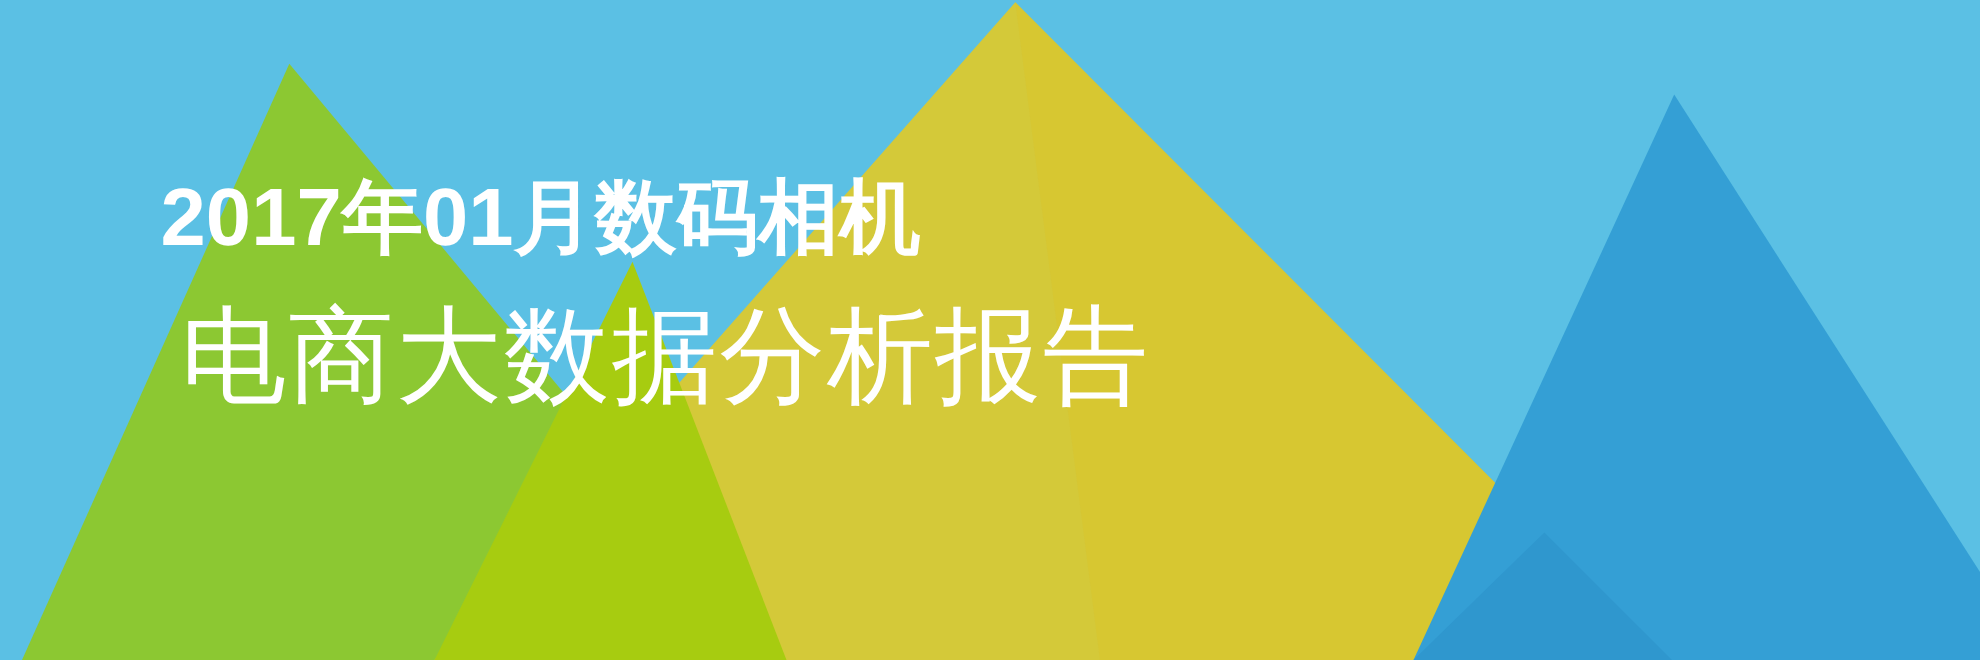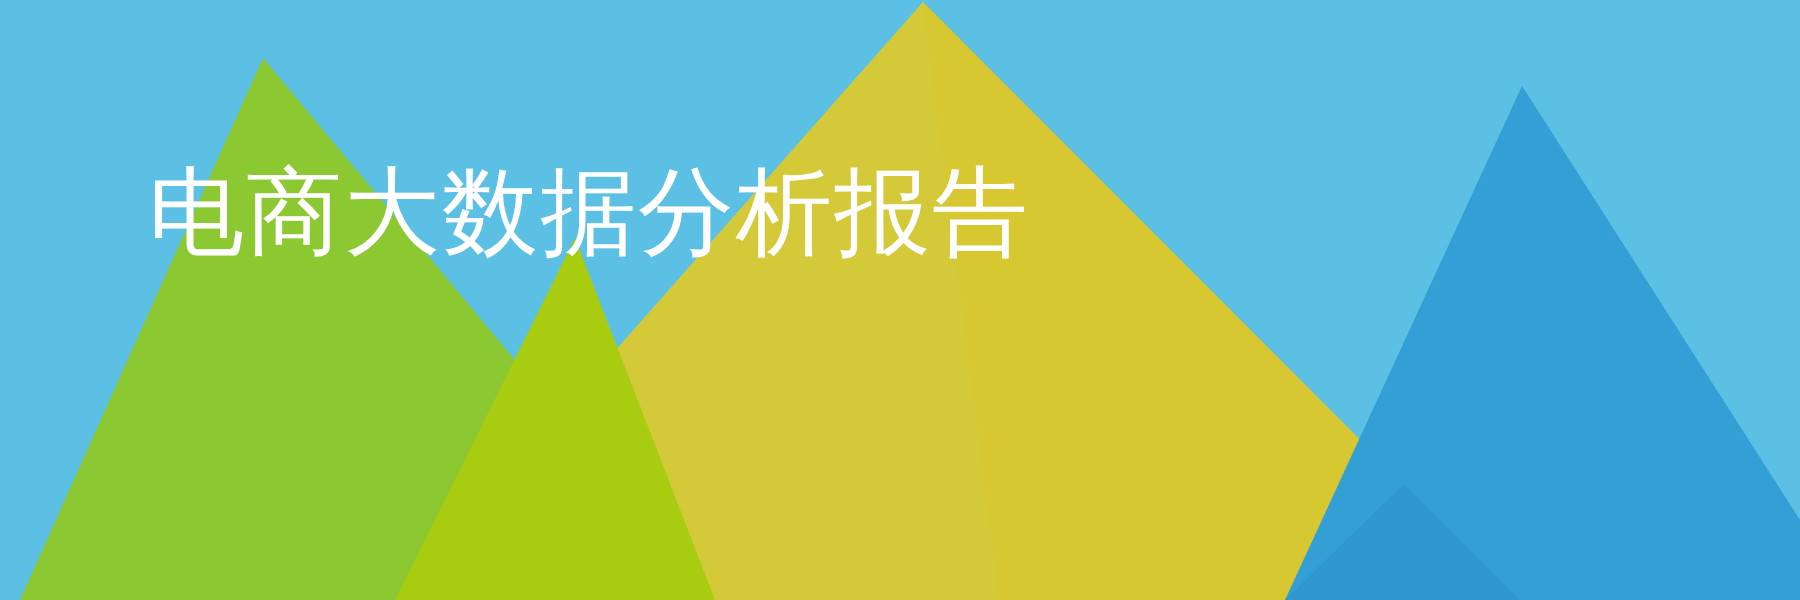--- a/index.html
+++ b/index.html
@@ -40,21 +40,21 @@
     margin: 0;
     padding: 0 0 0 6px;
   }
   .title-line-2 {
     color: #ffffff;
     font-size: 96px;
     font-weight: 400;
     line-height: 112px;
     letter-spacing: 2px;
     white-space: nowrap;
-    margin: 0;
+    margin: 16px;
     padding: 6px 0 0 8px;
   }
 </style>
 </head>
 <body>
 
 <div id="banner">
 
   <svg id="bg-svg" viewBox="0 0 1800 600" preserveAspectRatio="none" aria-hidden="true">
     <rect x="0" y="0" width="1800" height="600" fill="#5BC0E4"></rect>
@@ -66,16 +66,17 @@
     <polygon points="575,238 715,600 395,600" fill="#A7CC10"></polygon>
 
     <polygon points="923,2 1520,600 1000,600" fill="#D9C42C" fill-opacity="0.55"></polygon>
 
     <polygon points="1522,86 1800,520 1800,600 1285,600" fill="#349FD5"></polygon>
 
     <polygon points="1285,600 1520,600 1404,484" fill="#2F97CE"></polygon>
   </svg>
 
   <div id="title-block">
+    <div class="title-line-1">2017年01月数码相机</div>
     <div class="title-line-2">电商大数据分析报告</div>
   </div>
 
 </div>
 
 </body></html>

